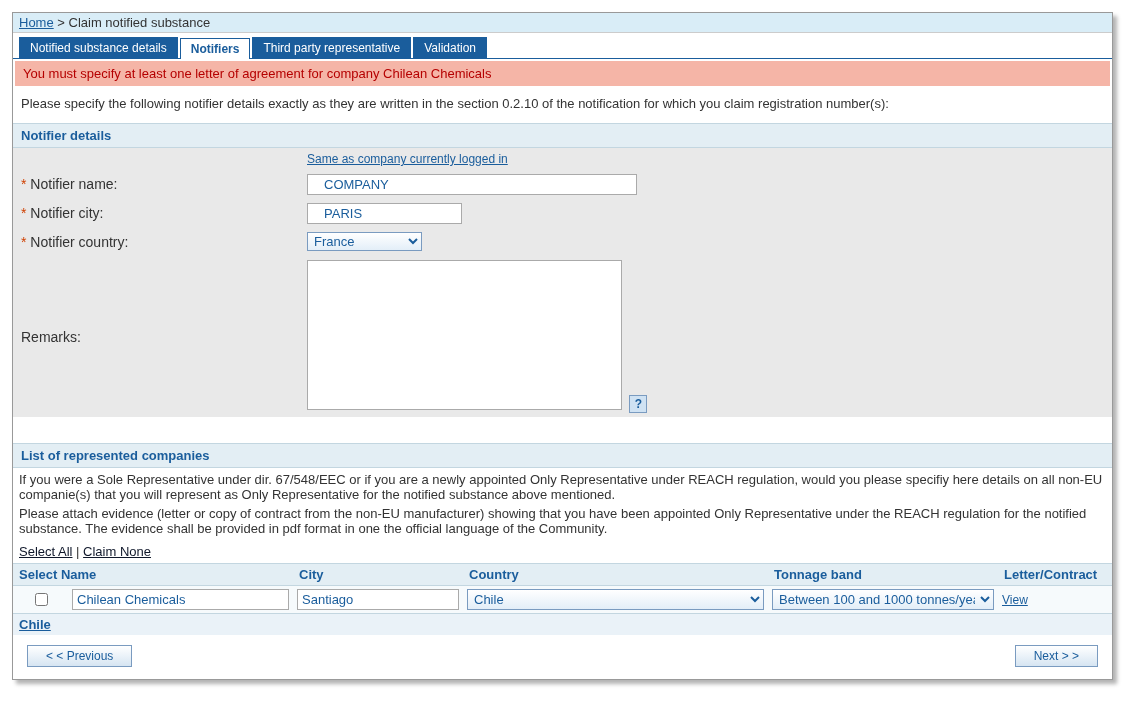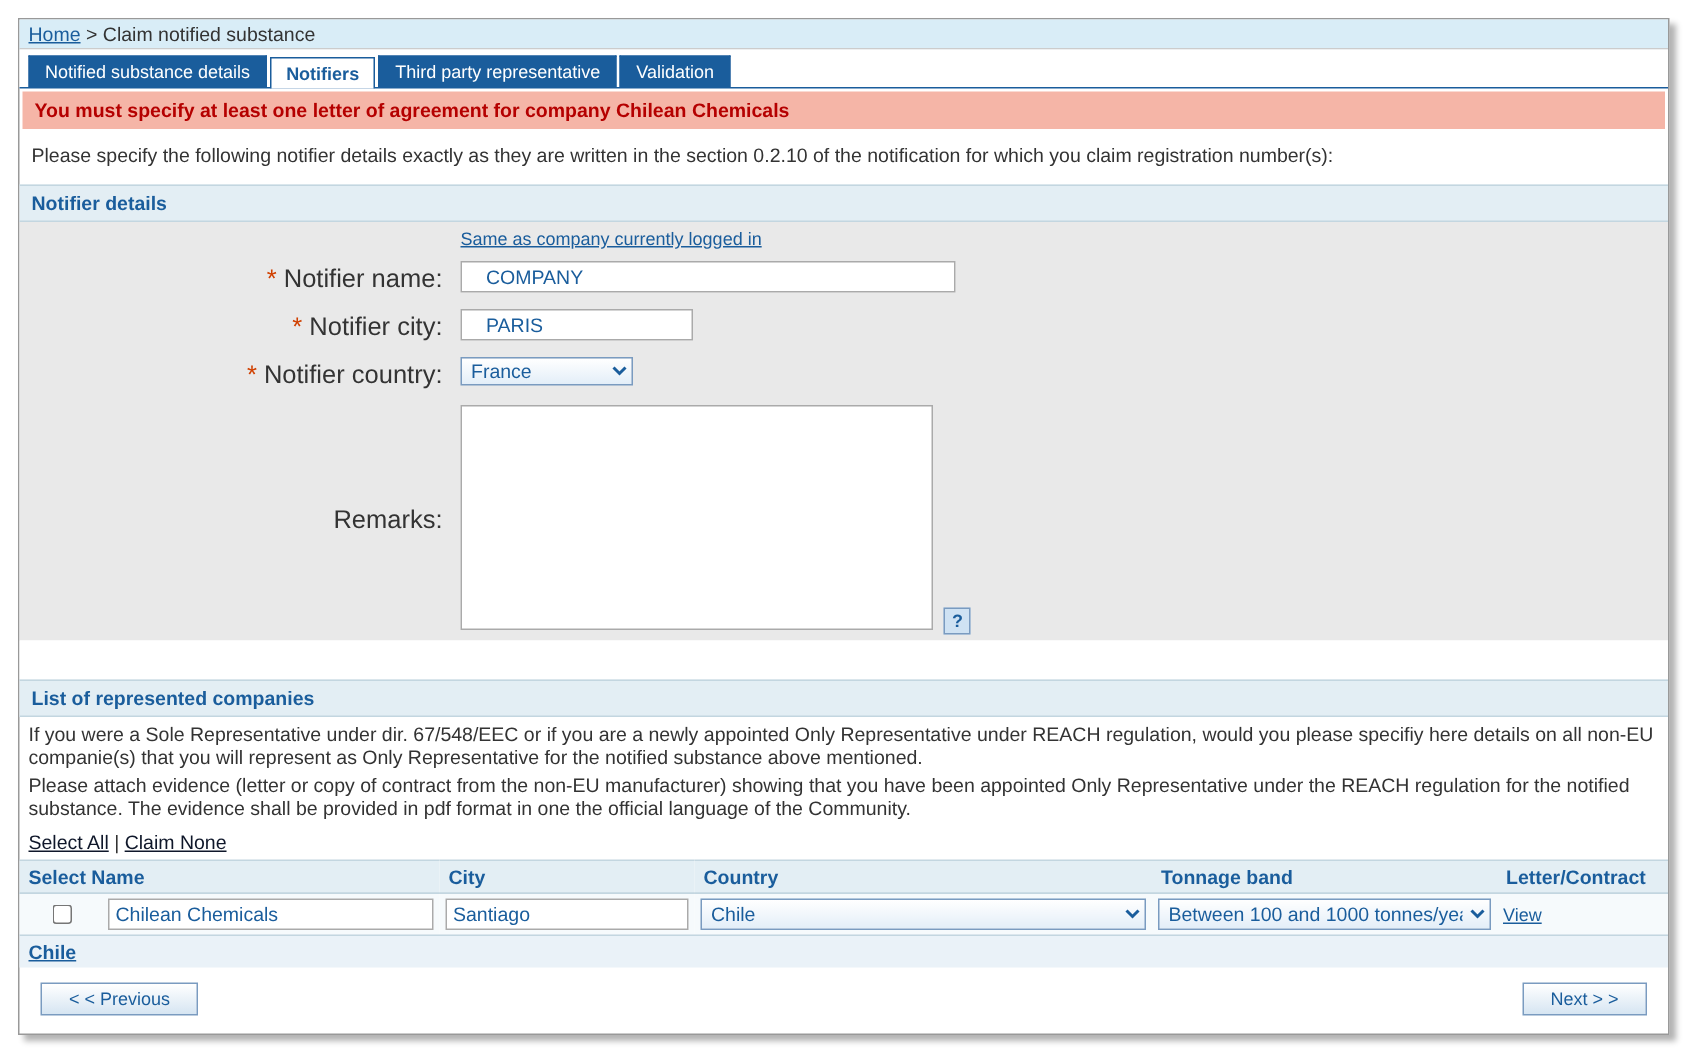--- a/index.html
+++ b/index.html
@@ -45,21 +45,21 @@
     background: #fff;
     color: #1a5d9c;
     font-weight: bold;
     position: relative;
     top: 1px;
   }
   .content { padding: 0; }
   .error-banner {
     background: #f5b5a7;
     color: #b50000;
-    font-weight: bold;
+    font-weight: normal;
     padding: 5px 8px;
     margin: 2px;
     font-size: 13px;
   }
   .instruction {
     padding: 8px 8px 12px 8px;
     font-size: 13px;
     color: #333;
   }
   .section-header {
@@ -73,23 +73,22 @@
   }
   .form-area { background: #e9e9e9; }
   .form-row {
     display: flex;
     align-items: flex-start;
     padding: 2px 0;
   }
   .form-label {
     width: 290px;
     padding: 4px 8px;
-    font-size: 17px;
+    font-size: 14px;
     color: #333;
-    text-align: right;
   }
   .req { color: #d04000; }
   .form-field {
     flex: 1;
     padding: 2px 4px;
   }
   .form-field input[type="text"] {
     font-size: 13px;
     color: #1a5d9c;
     padding: 2px 16px;

